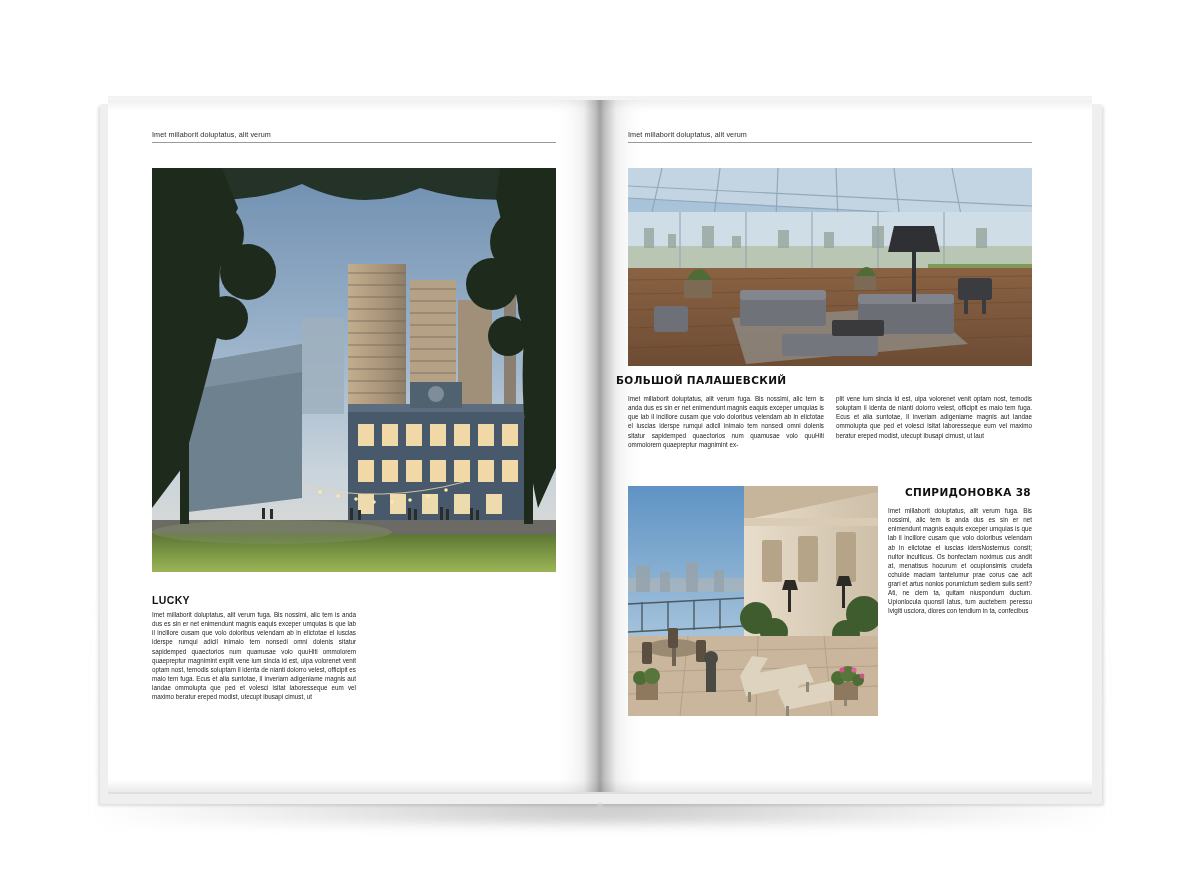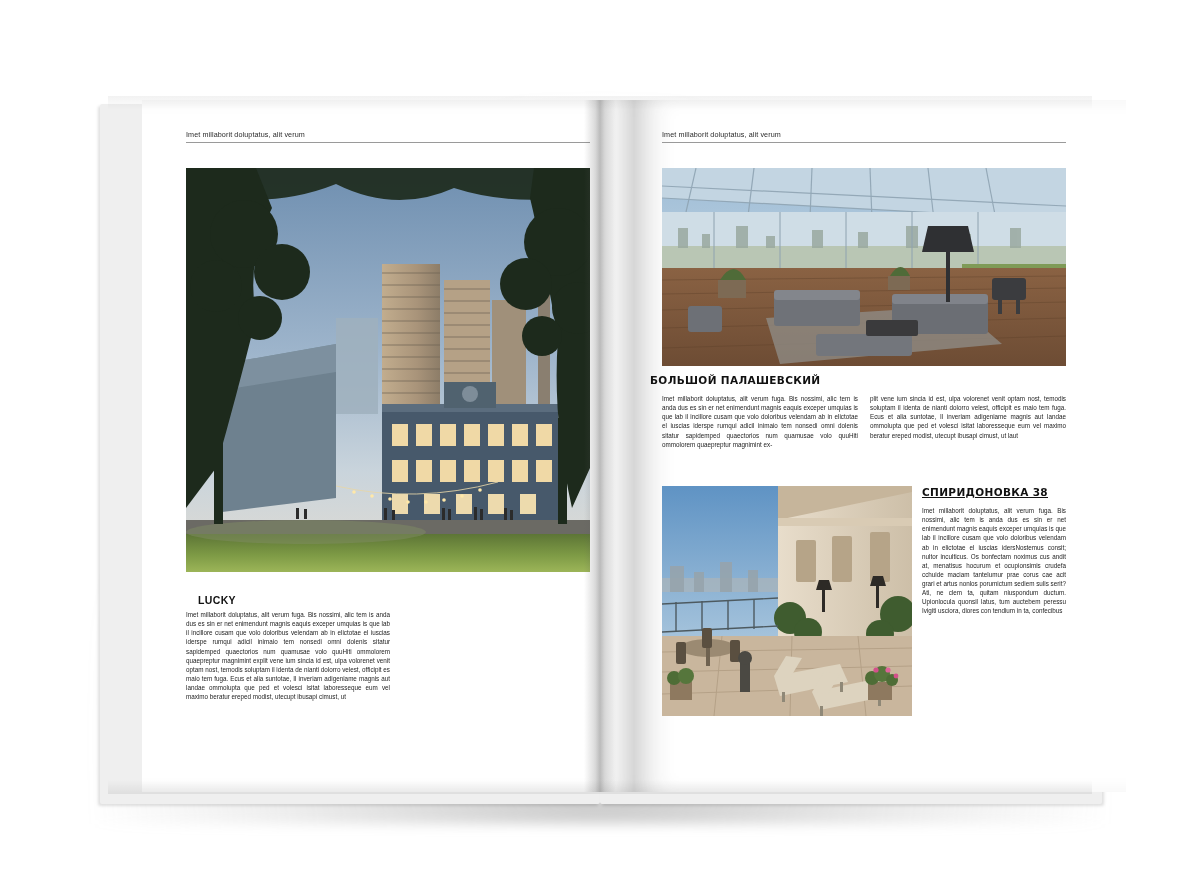--- a/index.html
+++ b/index.html
@@ -41,21 +41,20 @@
              box-shadow: 2px 2px 3px rgba(0,0,0,0.12); }
 
   
   .page {
     position: absolute;
     top: 100px;
     width: 492px;
     height: 692px;
     background: #ffffff;
     overflow: hidden;
-    margin-left: 34px;
   }
   .page-left  { left: 108px;  box-shadow: inset -26px 0 34px -22px rgba(40,40,40,0.32); }
   .page-right { left: 600px;  box-shadow: inset  26px 0 34px -22px rgba(40,40,40,0.32); }
 
   
   .edge-top, .edge-bottom {
     position: absolute;
     left: 108px;
     width: 984px;
     height: 14px;
@@ -119,32 +118,32 @@
     line-height: 1.45;
     color: #1d1d1d;
     text-align: justify;
     hyphens: auto;
   }
 
   
   .lp-head   { left: 44px;  top: 30px; }
   .lp-rule   { left: 44px;  top: 42px; width: 404px; }
   .lp-photo  { left: 44px;  top: 68px; width: 404px; height: 404px; }
-  .lp-title  { left: 56px;  top: 494px; }
+  .lp-title  { left: 44px;  top: 494px; }
   .lp-text   { left: 44px;  top: 510px; width: 204px; }
 
   
   .rp-head   { left: 28px;  top: 30px; }
   .rp-rule   { left: 28px;  top: 42px; width: 404px; }
   .rp-photo1 { left: 28px;  top: 68px; width: 404px; height: 198px; }
   .rp-title1 { left: 16px;  top: 274px; }
   .rp-text1a { left: 28px;  top: 294px; width: 196px; }
   .rp-text1b { left: 236px; top: 294px; width: 196px; }
   .rp-photo2 { left: 28px;  top: 386px; width: 250px; height: 230px; }
-  .rp-title2 { left: 288px; top: 386px; text-decoration: underline; }
+  .rp-title2 { left: 305px; top: 386px; }
   .rp-text2  { left: 288px; top: 406px; width: 144px; }
 
   .cyr { font-family: "DejaVu Sans", sans-serif; }
 </style>
 </head>
 <body>
 
 <div id="stage">
 
   <div class="book-shadow"></div>

